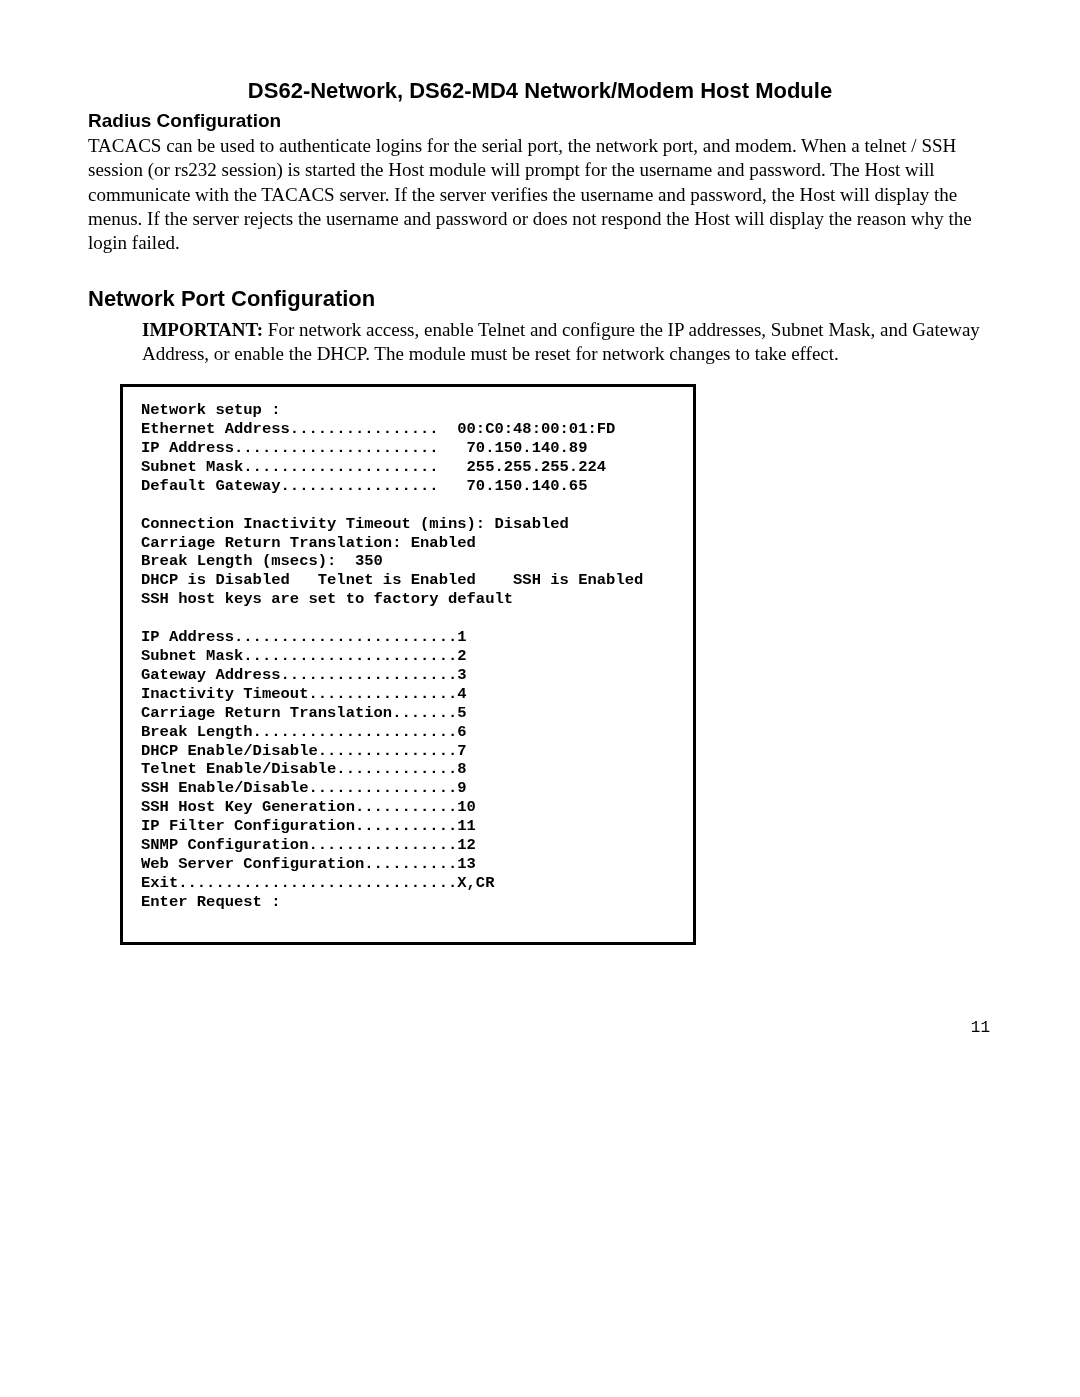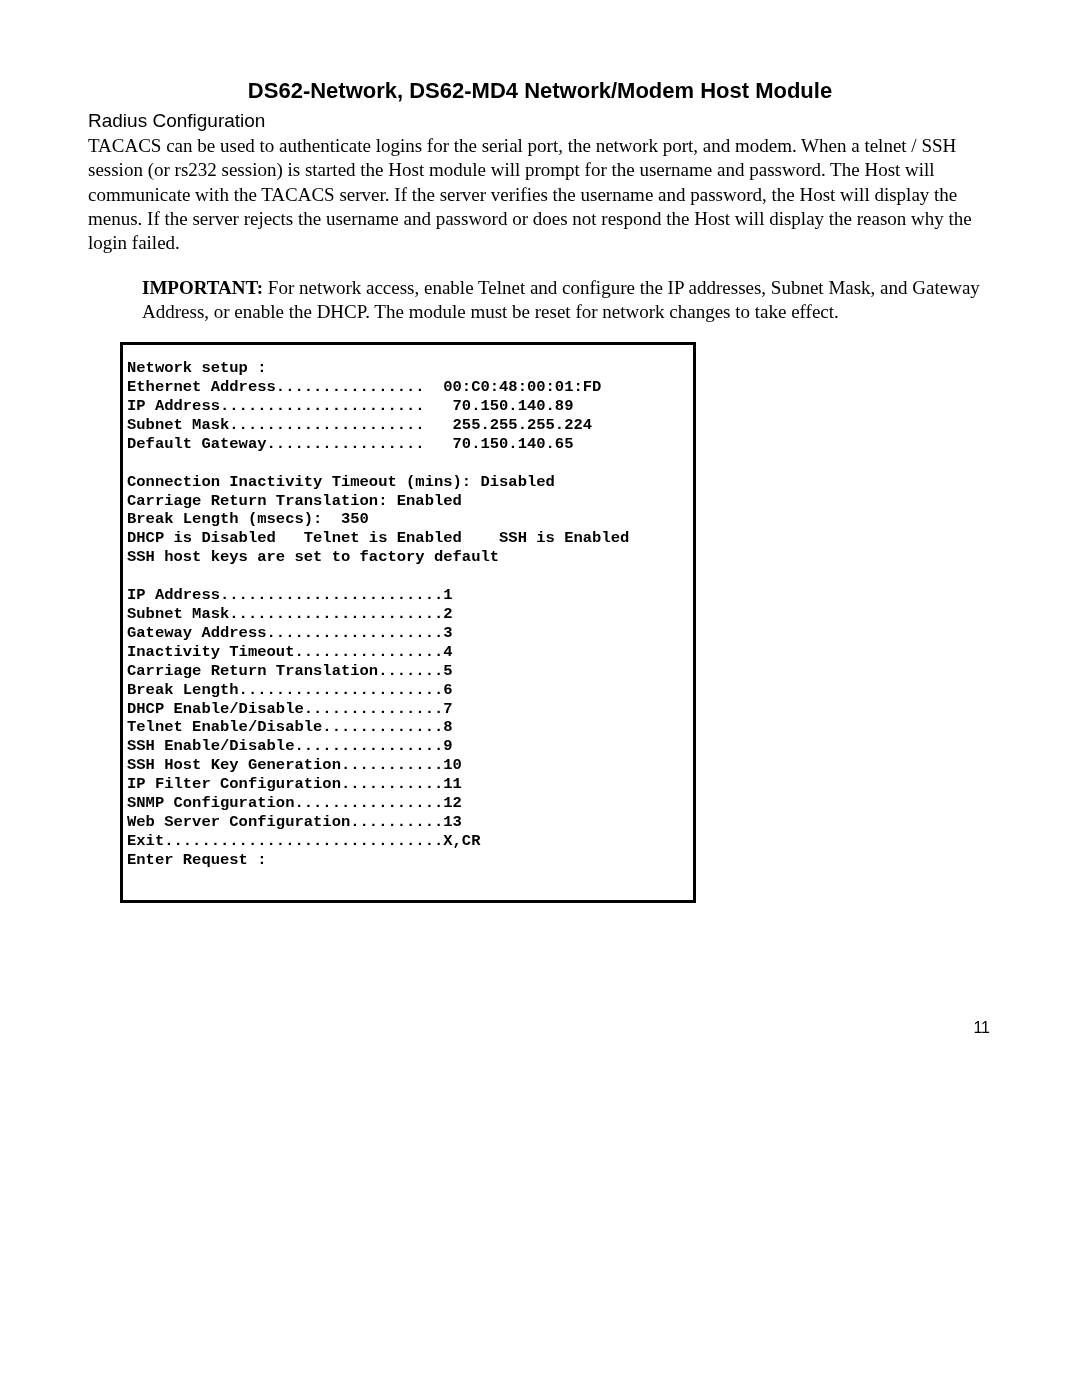--- a/index.html
+++ b/index.html
@@ -19,21 +19,21 @@
   }
   .doc-title {
     font-family: Arial, Helvetica, sans-serif;
     font-weight: bold;
     font-size: 22px;
     text-align: center;
     margin: 0 0 6px 0;
   }
   .sub-heading {
     font-family: Arial, Helvetica, sans-serif;
-    font-weight: normal;
+    font-weight: bold;
     font-size: 19px;
     margin: 0 0 2px 0;
   }
   .body-text {
     margin: 0 0 20px 0;
     line-height: 1.28;
   }
   .section-heading {
     font-family: Arial, Helvetica, sans-serif;
     font-weight: bold;
@@ -49,47 +49,48 @@
     text-align: right;
   }
   .figure-label {
     font-weight: bold;
     margin: 0 0 4px 32px;
   }
   .code-box {
     border: 3px solid #000;
     margin: 0 0 0 32px;
     width: 576px;
-    padding: 14px 0 30px 4px;
+    padding: 14px 0 30px 18px;
     font-family: "Courier New", Courier, monospace;
     font-size: 15.5px;
     font-weight: bold;
     line-height: 1.22;
     white-space: pre;
     box-sizing: border-box;
   }
   .page-number {
     position: absolute;
     bottom: 88px;
     right: 90px;
-    font-family: Liberation Sans, sans-serif;
+    font-family: Liberation Mono, monospace;
     font-size: 16px;
   }
 </style>
 </head>
 <body>
 
 <div class="page">
 
   <h1 class="doc-title">DS62-Network, DS62-MD4 Network/Modem Host Module</h1>
 
   <div class="sub-heading">Radius Configuration</div>
 
   <p class="body-text">TACACS can be used to authenticate logins for the serial port, the network port, and modem. When a telnet / SSH session (or rs232 session) is started the Host module will prompt for the username and password.  The Host will communicate with the TACACS server.  If the server verifies the username and password, the Host will display the menus.  If the server rejects the username and password or does not respond the Host will display the reason why the login failed.</p>
 
+  <div class="section-heading">Network Port Configuration</div>
   <p class="important-block">
     <span class="important-label">IMPORTANT:</span><span> For network access, enable Telnet and configure the IP addresses, Subnet Mask, and Gateway Address, or enable the DHCP. The module must be reset for network changes to take effect.</span>
   </p>
 
   <div class="code-box">Network setup :
 Ethernet Address................  00:C0:48:00:01:FD
 IP Address......................   70.150.140.89
 Subnet Mask.....................   255.255.255.224
 Default Gateway.................   70.150.140.65
 

